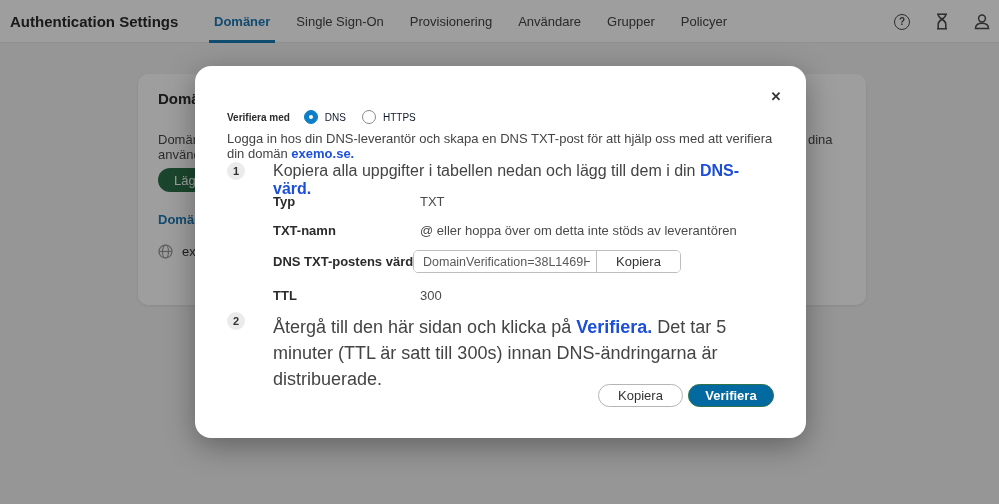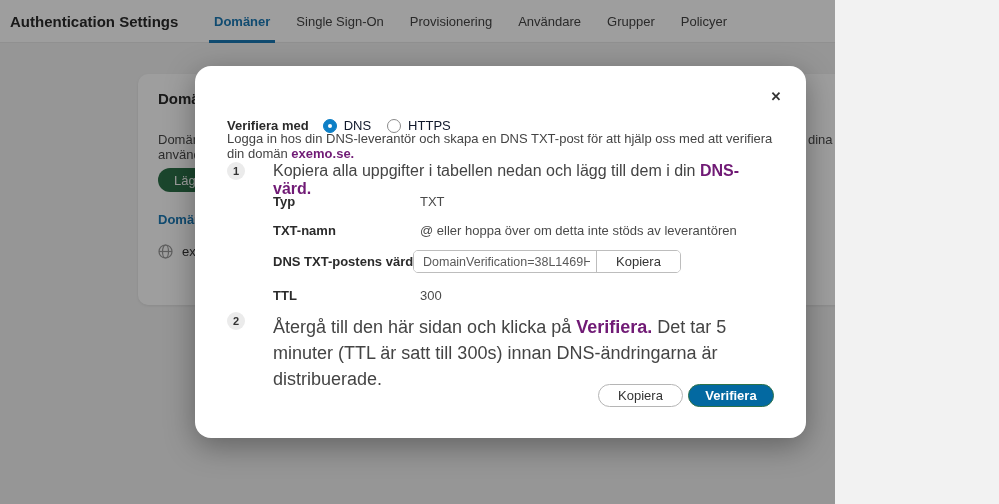--- a/index.html
+++ b/index.html
@@ -1,18 +1,18 @@
 <!DOCTYPE html>
 <html><head>
 <meta charset="utf-8">
 <style>
   * { margin:0; padding:0; box-sizing:border-box; }
   html,body { width:999px; height:504px; }
   body { font-family:"Liberation Sans", sans-serif; background:#f2f2f2; }
-  #stage { position:relative; width:835px; height:504px; overflow:hidden; background:#f2f2f2; }
+  #stage { position:relative; width:999px; height:504px; overflow:hidden; background:#f2f2f2; }
 
   
   .topbar { position:absolute; left:0; top:0; width:999px; height:43px; background:#ffffff; border-bottom:1px solid #e8e8e8; }
   .page-title { position:absolute; left:10px; top:13px; font-size:15px; font-weight:600; color:#2b2b2b; }
   .tabs { position:absolute; left:201px; top:0; height:43px; display:flex; align-items:center; }
   .tab { position:relative; height:43px; display:flex; align-items:center; padding:0 13px; font-size:13px; color:#444; cursor:pointer; white-space:nowrap; }
   .tab.active { color:#1b79b5; font-weight:600; }
   .tab.active::after { content:""; position:absolute; left:8px; right:8px; bottom:0; height:3px; background:#1b79b5; }
   .topbar-icons { position:absolute; right:8px; top:0; height:43px; display:flex; align-items:center; gap:22px; }
   .tb-icon { width:18px; height:18px; color:#4a4a4a; cursor:pointer; display:flex; align-items:center; justify-content:center; }
@@ -30,30 +30,30 @@
   .bg-link { left:20px; top:138px; font-size:13px; font-weight:700; color:#1b79b5; cursor:pointer; }
   .bg-domain-row { position:absolute; left:20px; top:170px; display:flex; align-items:center; gap:9px; }
   .globe { width:15px; height:15px; color:#9a9a9a; }
   .bg-domain-text { font-size:13px; color:#333; }
 
   
   .overlay { position:absolute; left:0; top:0; width:999px; height:504px; background:rgba(0,0,0,0.38); }
   .modal { position:absolute; left:195px; top:66px; width:611px; height:372px; background:#ffffff; border-radius:16px; box-shadow:0 8px 30px rgba(0,0,0,0.35); }
   .modal-close { position:absolute; top:22px; right:22px; width:16px; height:16px; font-size:13px; font-weight:700; color:#333; display:flex; align-items:center; justify-content:center; cursor:pointer; line-height:1; }
 
-  .verify-row { position:absolute; left:32px; top:52px; display:flex; align-items:center; font-size:13px; }
+  .verify-row { position:absolute; left:32px; top:44px; display:flex; align-items:center; font-size:10px; }
   .verify-label { font-weight:700; color:#2b2b2b; margin-right:14px; }
   .radio-opt { display:flex; align-items:center; margin-right:16px; cursor:pointer; color:#0f172a; }
   .radio { width:14px; height:14px; border-radius:50%; margin-right:7px; position:relative; }
   .radio.sel { background:#0d7fc6; border:1px solid #0d7fc6; }
   .radio.sel::after { content:""; position:absolute; left:4px; top:4px; width:4px; height:4px; background:#fff; border-radius:50%; }
   .radio.unsel { background:#fff; border:1.5px solid #8a8a8a; }
 
   .intro { position:absolute; left:32px; top:65px; width:560px; font-size:13px; color:#444; }
-  .b { font-weight:700; color:#701a75; }
+  .b { font-weight:700; color:#1d4ed8; }
 
   .step-circle { position:absolute; width:18px; height:18px; background:#ebebeb; border-radius:50%; font-size:11px; font-weight:700; color:#333; display:flex; align-items:center; justify-content:center; }
   .step1-circle { left:32px; top:96px; }
   .step2-circle { left:32px; top:246px; }
   .step1-text { position:absolute; left:78px; top:96px; width:500px; font-size:16px; color:#444; }
   .step2-text { position:absolute; left:78px; top:248px; width:494px; font-size:18px; color:#444; line-height:1.45; }
 
   .tbl-label { position:absolute; left:78px; font-size:13px; font-weight:700; color:#2b2b2b; white-space:nowrap; }
   .tbl-value { position:absolute; left:225px; font-size:13px; color:#4a4a4a; white-space:nowrap; }
   .row-typ-l { top:128px; } .row-typ-v { top:128px; }

